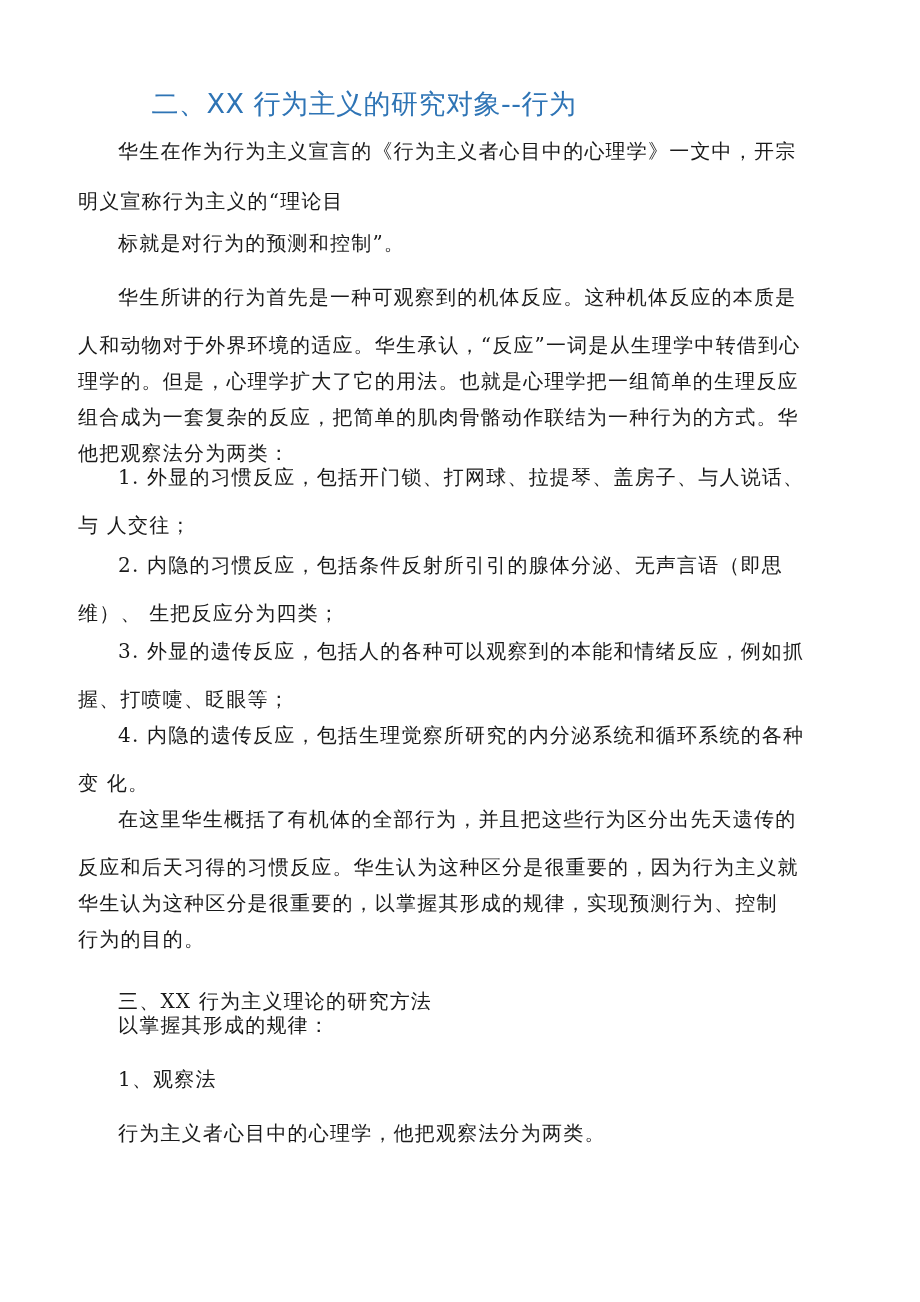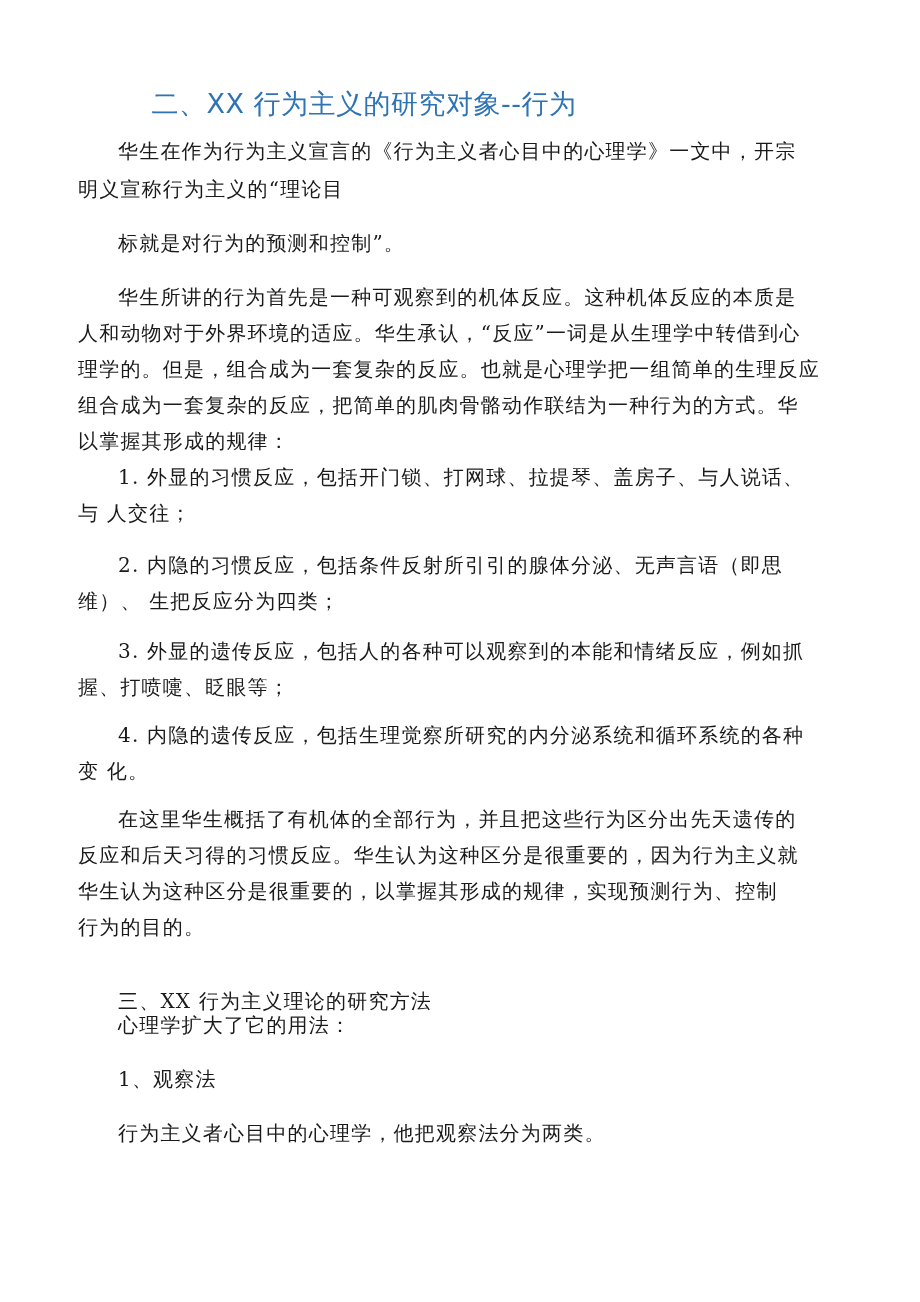--- a/index.html
+++ b/index.html
@@ -3,50 +3,50 @@
 <meta charset="utf-8">
 <style>
   html, body { margin: 0; padding: 0; background: #ffffff; }
   body { width: 920px; height: 1302px; position: relative; overflow: hidden;
          font-family: "DejaVu Serif", "Liberation Serif", serif; color: #1a1a1a; }
   .title { position: absolute; left: 0; width: 728px; top: 86px; text-align: center;
            font-family: "DejaVu Sans", "Liberation Sans", sans-serif;
            font-size: 27px; color: #2e74b5; letter-spacing: 0.5px; }
   .line { position: absolute; font-size: 20px; white-space: nowrap; letter-spacing: 1.2px; }
   .indent { left: 118px; text-align: center; }
-  .flush { left: 78px; }
+  .flush { left: 78px; margin-top: 12px; }
 </style>
 </head>
 <body>
 
 <div class="title">二、XX 行为主义的研究对象--行为</div>
 
 <div class="line indent" style="top:138px">华生在作为行为主义宣言的《行为主义者心目中的心理学》一文中，开宗</div>
 <div class="line flush" style="top:176px">明义宣称行为主义的“理论目</div>
 <div class="line indent" style="top:230px">标就是对行为的预测和控制”。</div>
 
 <div class="line indent" style="top:284px">华生所讲的行为首先是一种可观察到的机体反应。这种机体反应的本质是</div>
 <div class="line flush" style="top:320px">人和动物对于外界环境的适应。华生承认，“反应”一词是从生理学中转借到心</div>
-<div class="line flush" style="top:356px">理学的。但是，组合成为一套复杂的反应。也就是心理学把一组简单的生理反应</div>
+<div class="line flush" style="top:356px">理学的。但是，心理学扩大了它的用法。也就是心理学把一组简单的生理反应</div>
 <div class="line flush" style="top:392px">组合成为一套复杂的反应，把简单的肌肉骨骼动作联结为一种行为的方式。华</div>
-<div class="line flush" style="top:428px">以掌握其形成的规律：</div>
+<div class="line flush" style="top:428px">他把观察法分为两类：</div>
 
 <div class="line indent" style="top:464px">1. 外显的习惯反应，包括开门锁、打网球、拉提琴、盖房子、与人说话、</div>
 <div class="line flush" style="top:500px">与  人交往；</div>
 
 <div class="line indent" style="top:552px">2. 内隐的习惯反应，包括条件反射所引引的腺体分泌、无声言语（即思</div>
 <div class="line flush" style="top:588px">维）、 生把反应分为四类；</div>
 
 <div class="line indent" style="top:638px">3. 外显的遗传反应，包括人的各种可以观察到的本能和情绪反应，例如抓</div>
 <div class="line flush" style="top:674px">握、打喷嚏、眨眼等；</div>
 
 <div class="line indent" style="top:722px">4. 内隐的遗传反应，包括生理觉察所研究的内分泌系统和循环系统的各种</div>
 <div class="line flush" style="top:758px">变  化。</div>
 
 <div class="line indent" style="top:806px">在这里华生概括了有机体的全部行为，并且把这些行为区分出先天遗传的</div>
 <div class="line flush" style="top:842px">反应和后天习得的习惯反应。华生认为这种区分是很重要的，因为行为主义就</div>
 <div class="line flush" style="top:878px">华生认为这种区分是很重要的，以掌握其形成的规律，实现预测行为、控制</div>
 <div class="line flush" style="top:914px">行为的目的。</div>
 
 <div class="line indent" style="top:988px">三、XX 行为主义理论的研究方法</div>
-<div class="line indent" style="top:1012px">心理学扩大了它的用法：</div>
+<div class="line indent" style="top:1012px">以掌握其形成的规律：</div>
 <div class="line indent" style="top:1066px">1、观察法</div>
 <div class="line indent" style="top:1120px">行为主义者心目中的心理学，他把观察法分为两类。</div>
 
 </body></html>

